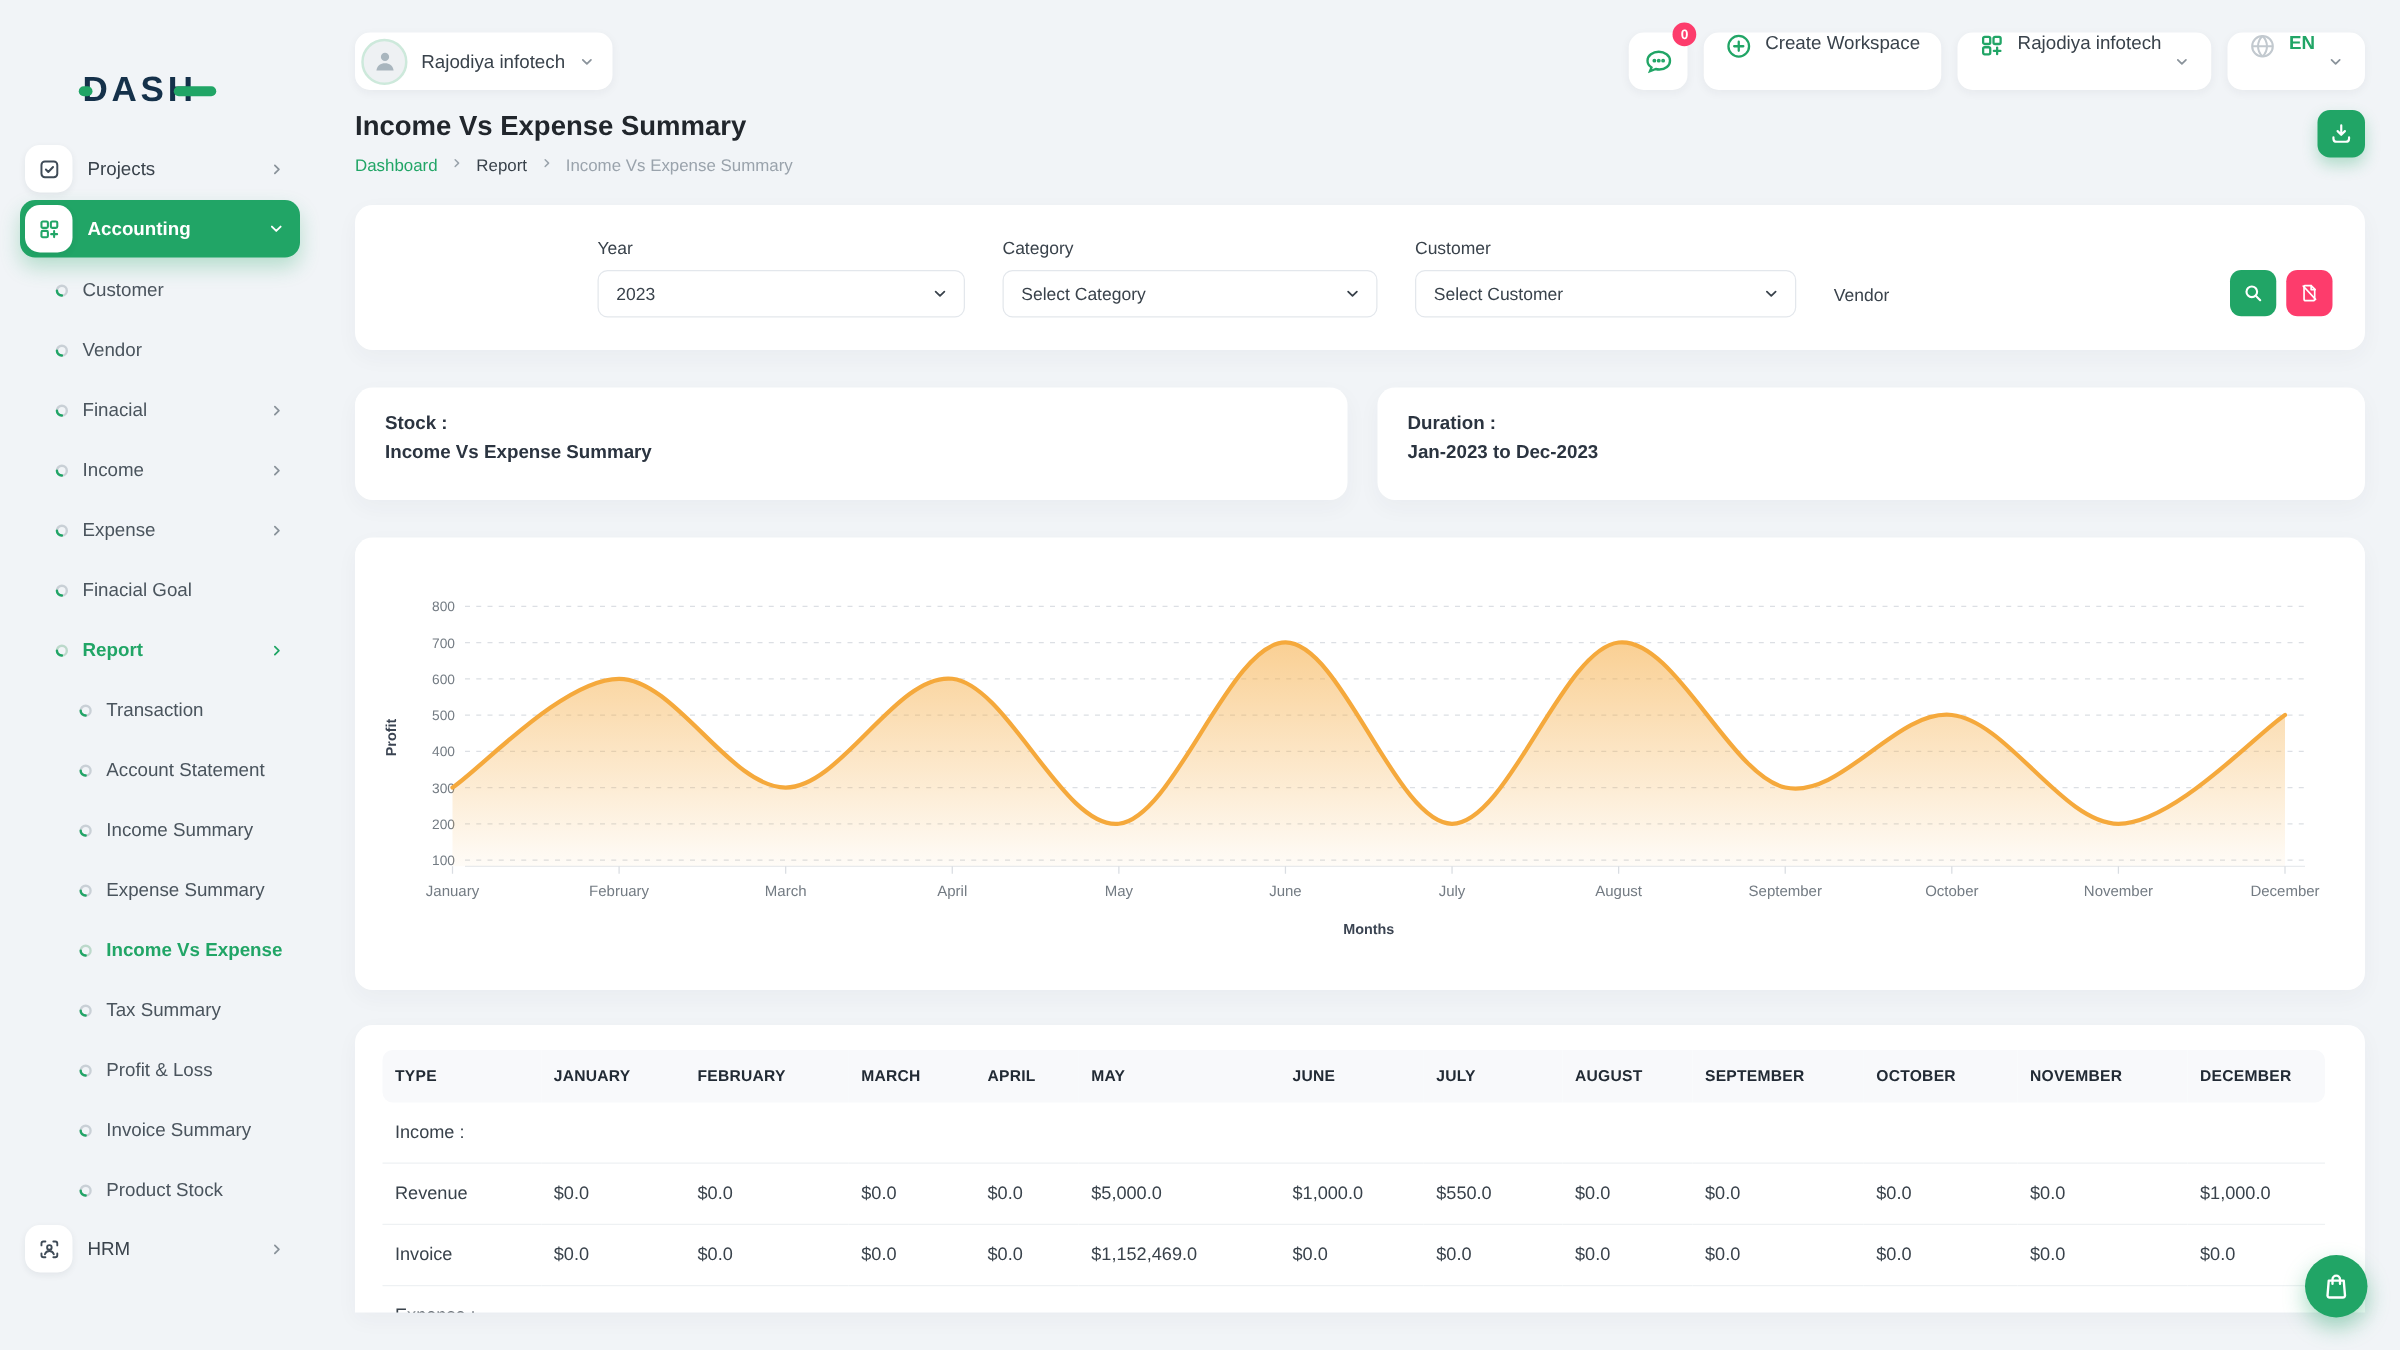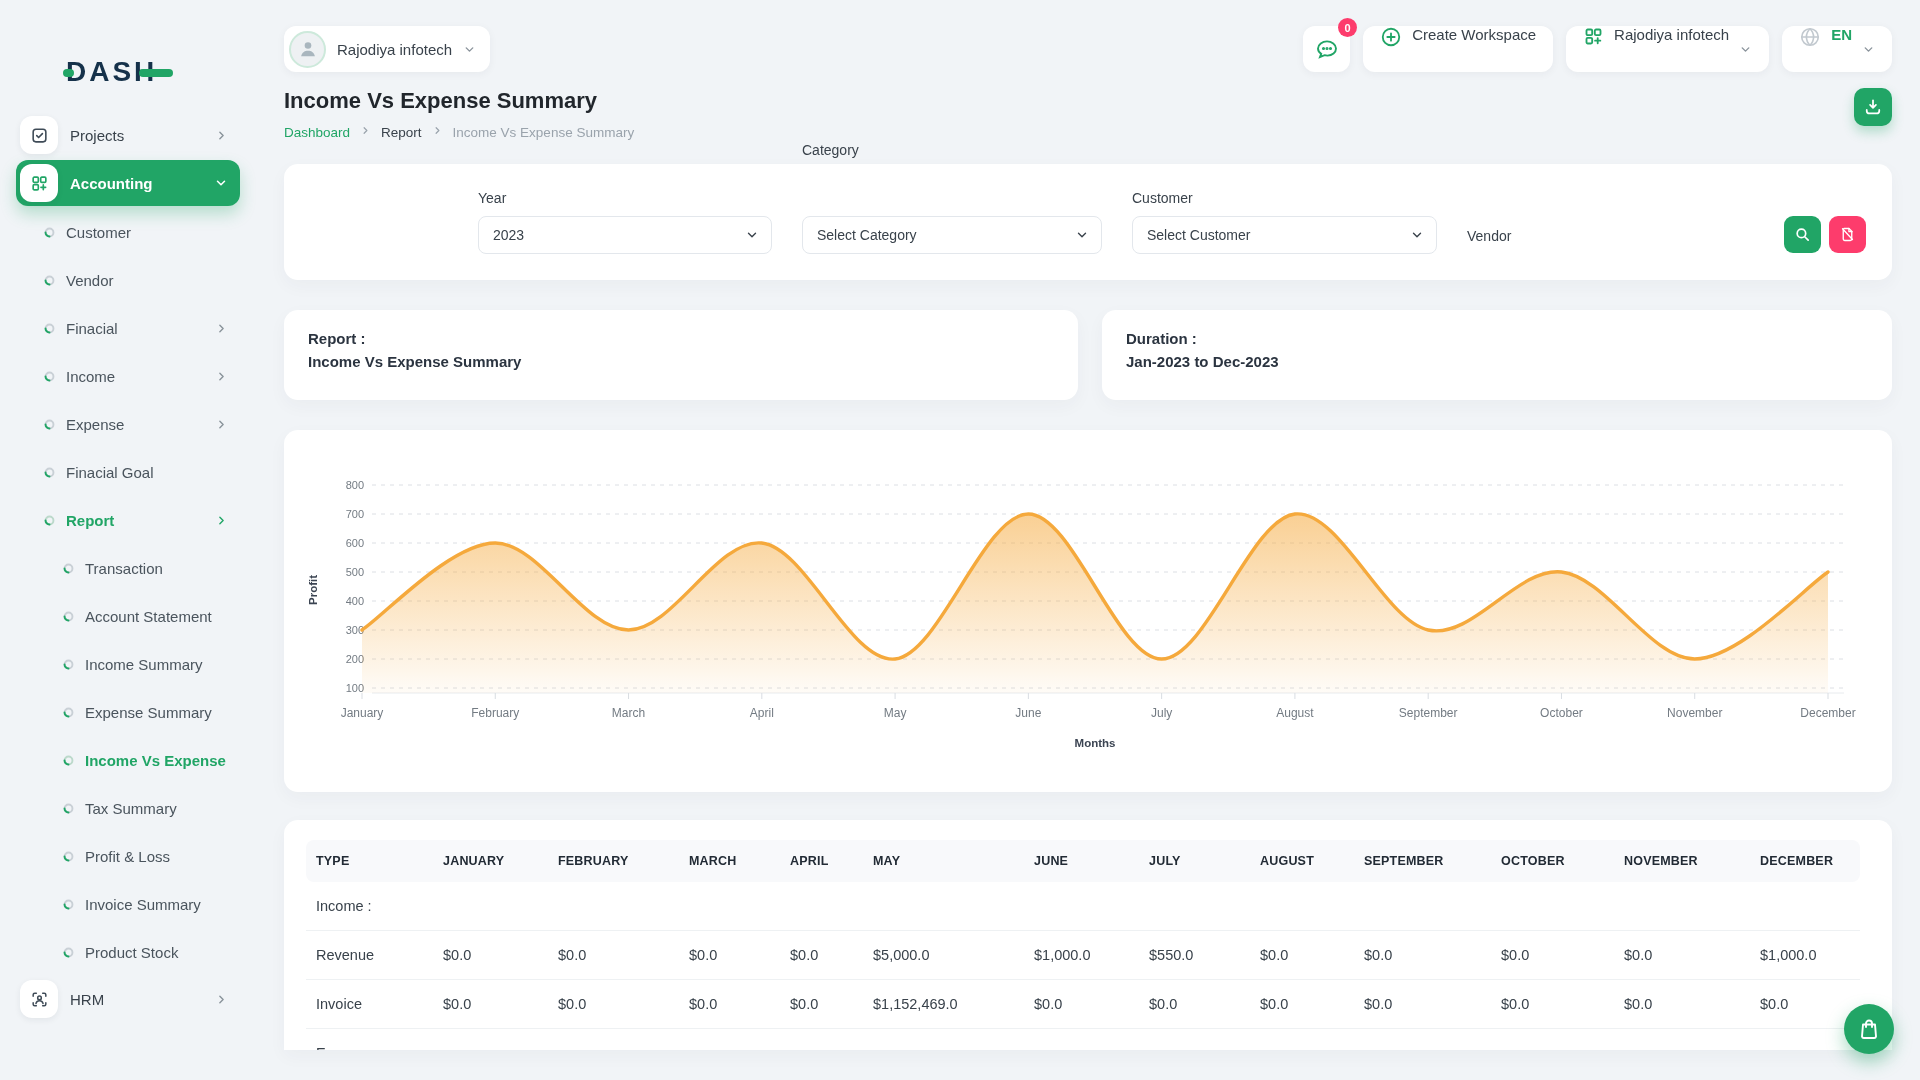--- a/index.html
+++ b/index.html
@@ -47,21 +47,21 @@
   .bc-cur { color:#9aa3ac; }
   .download-btn { width:38px; height:38px; border-radius:10px; background:#21a566; display:flex; align-items:center; justify-content:center; box-shadow:0 6px 12px rgba(33,165,102,.3); cursor:pointer; }
   
   .filter-card { margin-top:24px; background:#fff; border-radius:14px; box-shadow:0 6px 18px rgba(40,50,70,.04);
     display:flex; align-items:flex-end; gap:30px; padding:24px 26px 26px 194px; height:116px; }
   .field { display:flex; flex-direction:column; }
   .field .flabel { font-size:14px; color:#39424b; margin-bottom:10px; }
   .select { position:relative; height:38px; border:1px solid #e3e7ec; border-radius:8px; display:flex; align-items:center; padding:0 34px 0 14px; font-size:14px; color:#39424b; background:#fff; cursor:pointer; }
   .select .sel-chev { position:absolute; right:12px; top:50%; transform:translateY(-50%); display:flex; }
   .f-year .select, .f-year { width:294px; }
-  .f-category .select, .f-category { width:300px;gap:48px; }
+  .f-category .select, .f-category { width:300px; }
   .f-customer .select, .f-customer { width:305px; }
   .f-vendor .select, .f-vendor { width:304px; }
   .filter-actions { margin-left:auto; display:flex; gap:8px; margin-bottom:1px; }
   .btn-sq { width:37px; height:37px; border-radius:9px; display:flex; align-items:center; justify-content:center; cursor:pointer; }
   .btn-search { background:#21a566; }
   .btn-reset { background:#fd3c6c; }
   
   .cards-row { margin-top:30px; display:flex; gap:24px; }
   .info-card { background:#fff; border-radius:14px; padding:17px 24px; height:90px; box-shadow:0 6px 18px rgba(40,50,70,.04); }
   .info-card .l1, .info-card .l2 { font-size:15px; font-weight:700; color:#2b3440; line-height:1.55; }
@@ -449,21 +449,21 @@
             <path d="M7 3.5h7l4 4v11a2 2 0 0 1-2 2H8a2 2 0 0 1-2-2v-13a2 2 0 0 1 1-2z"></path>
             <path d="M14 3.5V8h4.5"></path>
             <path d="M5 4l14 15"></path>
           </svg>
       </div>
     </div>
   </div>
 
   <div class="cards-row">
     <div class="info-card card-report">
-      <div class="l1">Report :</div>
+      <div class="l1">Stock :</div>
       <div class="l2">Income Vs Expense Summary</div>
     </div>
     <div class="info-card card-duration">
       <div class="l1">Duration :</div>
       <div class="l2">Jan-2023 to Dec-2023</div>
     </div>
   </div>
 
   <div class="chart-card">
     <svg width="1608" height="362" viewBox="0 0 1608 362">

